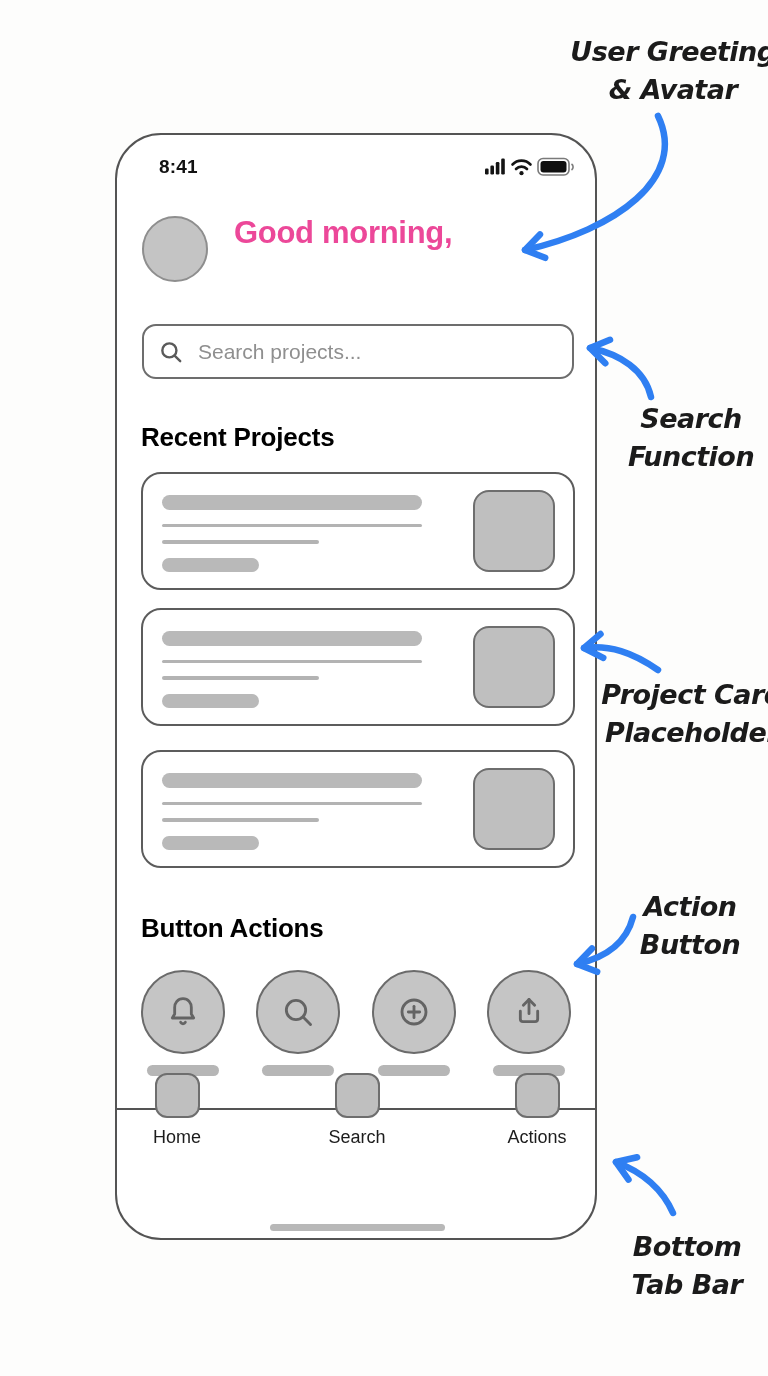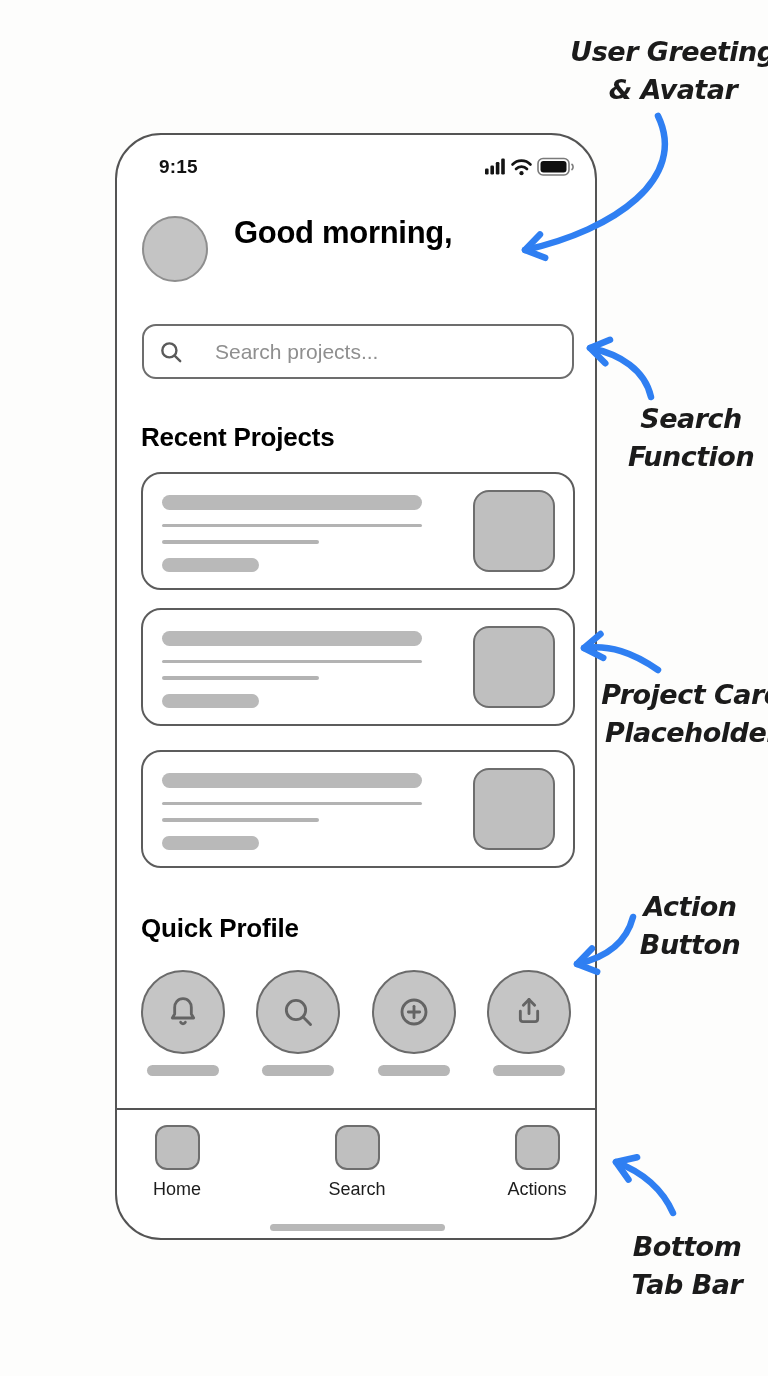--- a/index.html
+++ b/index.html
@@ -21,28 +21,28 @@
   .status-time{position:absolute;left:42px;top:21px;font-size:19px;font-weight:700;color:#121212;letter-spacing:.2px;}
   .status-icons{position:absolute;right:18px;top:21px;width:92px;height:22px;}
 
   
   .avatar{
     position:absolute;left:25px;top:81px;width:66px;height:66px;border-radius:50%;
     background:#c4c4c4;border:2px solid #8e8e8e;box-sizing:border-box;
   }
   .greeting{
     position:absolute;left:117px;top:76px;
-    font-size:31px;line-height:43px;font-weight:700;color:#000000;letter-spacing:-0.3px;
+    font-size:31px;line-height:43px;font-weight:700;color:#ec4899;letter-spacing:-0.3px;
   }
 
   
   .search-bar{
     position:absolute;left:25px;top:189px;width:432px;height:55px;
     border:2px solid #6d6d6d;border-radius:14px;box-sizing:border-box;
-    display:flex;align-items:center;padding:0 14px;gap:29px;background:#fff;
+    display:flex;align-items:center;padding:0 14px;gap:12px;background:#fff;
   }
   .search-bar input{
     border:none;outline:none;background:transparent;flex:1;
     font-size:21px;color:#333;font-family:"Liberation Sans",sans-serif;
   }
   .search-bar input::placeholder{color:#8f8f8f;}
 
   .section-heading{
     position:absolute;left:24px;font-size:26px;font-weight:700;color:#000000;letter-spacing:-0.2px;
   }
@@ -68,21 +68,21 @@
   .qa-circle{
     width:84px;height:84px;border-radius:50%;background:#c5c5c5;
     border:2.5px solid #6b6b6b;box-sizing:border-box;
     display:flex;align-items:center;justify-content:center;
   }
   .qa-label{width:72px;height:11px;border-radius:6px;background:#b6b6b6;margin-top:11px;}
 
   
   .tab-divider{position:absolute;left:0;right:0;top:973px;height:2px;background:#545454;}
   .tab-row{
-    position:absolute;left:14px;right:12px;top:990px;
+    position:absolute;left:14px;right:12px;top:938px;
     display:flex;justify-content:space-between;
   }
   .tab{display:flex;flex-direction:column;align-items:center;width:92px;}
   .tab-square{
     width:45px;height:45px;border-radius:12px;background:#bfbfbf;
     border:2px solid #6e6e6e;box-sizing:border-box;
   }
   .tab-label{margin-top:9px;font-size:18px;color:#1c1c1c;}
 
   .home-indicator{
@@ -95,21 +95,21 @@
     font-family:"DejaVu Sans", sans-serif;font-style:italic;font-weight:600;
     font-size:27px;line-height:38px;color:#1b1b1b;letter-spacing:-0.5px;white-space:nowrap;
   }
   .arrows{position:absolute;left:0;top:0;width:768px;height:1376px;pointer-events:none;}
 </style>
 </head>
 <body>
 
 <div class="phone">
 
-  <div class="status-time">9:15</div>
+  <div class="status-time">8:41</div>
   <svg class="status-icons" viewBox="0 0 92 22">
     <g>
       <rect x="0" y="12.5" width="3.6" height="6" rx="1.2" fill="#141414"></rect>
       <rect x="5.4" y="9.5" width="3.6" height="9" rx="1.2" fill="#141414"></rect>
       <rect x="10.8" y="6" width="3.6" height="12.5" rx="1.2" fill="#141414"></rect>
       <rect x="16.2" y="2.5" width="3.6" height="16" rx="1.2" fill="#141414"></rect>
     </g>
     <g fill="none" stroke="#141414" stroke-width="2.6" stroke-linecap="round">
       <path d="M27.5 8.5 A12.5 12.5 0 0 1 45.5 8.5"></path>
       <path d="M31 13 A7.5 7.5 0 0 1 42 13"></path>
@@ -154,21 +154,21 @@
   </div>
 
   <div class="card" style="top:615px;">
     <div class="ph-bar" style="left:19px;top:21px;width:260px;height:15px;"></div>
     <div class="ph-line" style="left:19px;top:50px;width:260px;height:3px;"></div>
     <div class="ph-line" style="left:19px;top:66px;width:157px;height:4px;"></div>
     <div class="ph-bar" style="left:19px;top:84px;width:97px;height:14px;"></div>
     <div class="card-thumb"></div>
   </div>
 
-  <div class="section-heading" style="top:778px;">Quick Profile</div>
+  <div class="section-heading" style="top:778px;">Button Actions</div>
 
   <div class="qa-row">
     <div class="qa">
       <div class="qa-circle">
         <svg width="40" height="40" viewBox="0 0 24 24" fill="none" stroke="#646464" stroke-width="1.7" stroke-linecap="round" stroke-linejoin="round">
           <path d="M12 4 C8.8 4 7 6.6 7 9.3 L7 13.2 L5.6 15.6 L18.4 15.6 L17 13.2 L17 9.3 C17 6.6 15.2 4 12 4 Z"></path>
           <path d="M10.6 18.2 A1.6 1.6 0 0 0 13.4 18.2"></path>
         </svg>
       </div>
       <div class="qa-label"></div>

